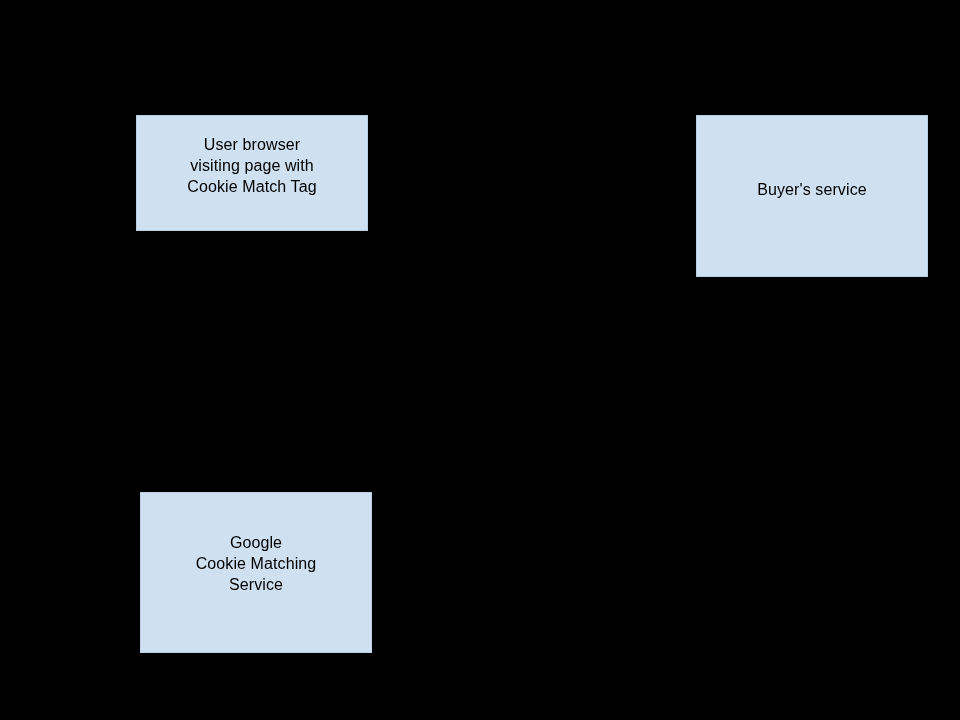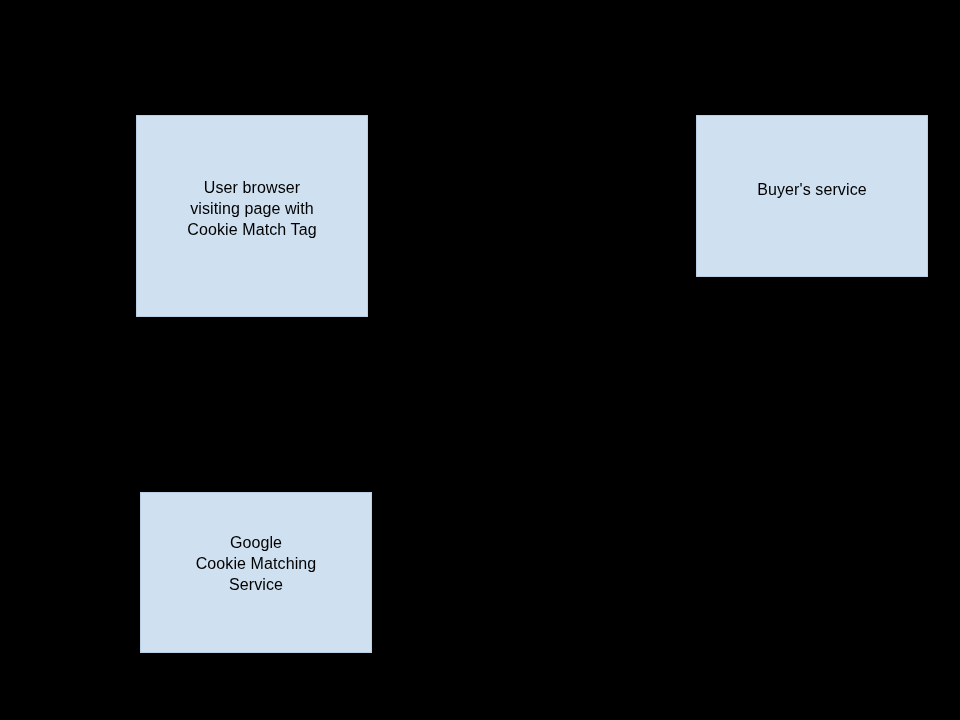--- a/index.html
+++ b/index.html
@@ -31,21 +31,21 @@
     line-height: 21px;
     letter-spacing: 0.1px;
     white-space: pre-line;
     padding: 0 6px;
   }
   
   #node-user-browser {
     left: 136px;
     top: 115px;
     width: 232px;
-    height: 202px;
+    height: 116px;
   }
   #node-user-browser .node-label {
     transform: translateY(-8px);
   }
   #node-buyers-service {
     left: 696px;
     top: 115px;
     width: 232px;
     height: 162px;
   }

